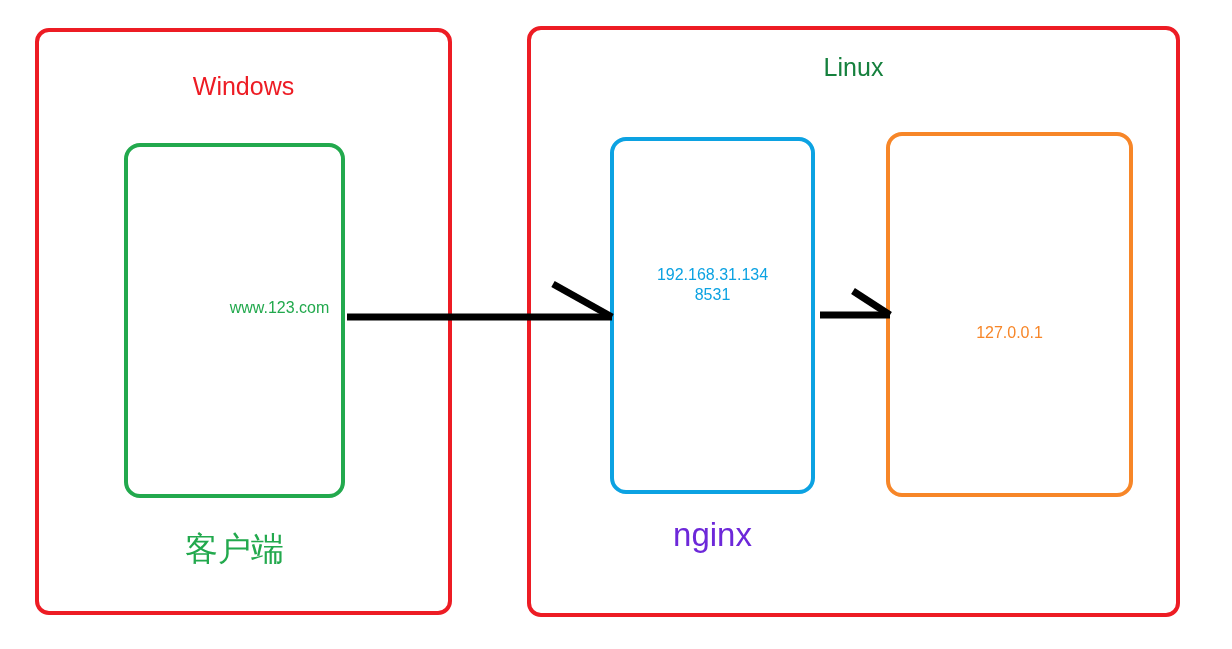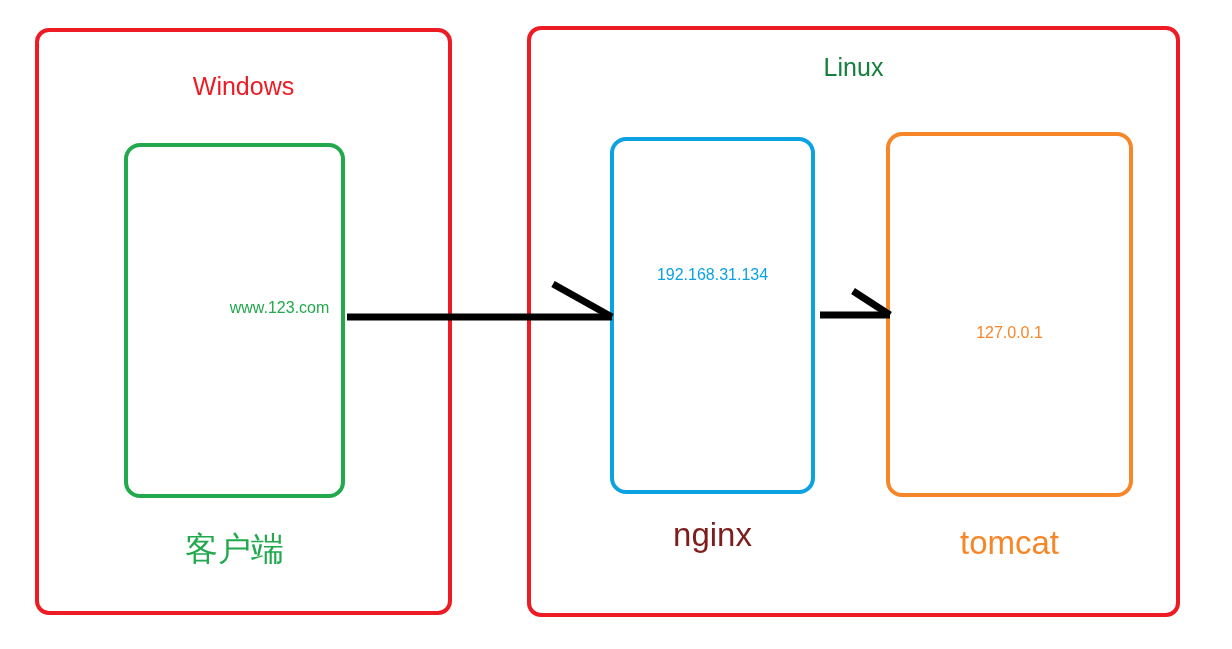--- a/index.html
+++ b/index.html
@@ -77,26 +77,26 @@
   <div class="box node-box" id="node-client-box" style="left: 124px; top: 143px; width: 221px; height: 355px; border-color: rgb(34, 169, 77);"></div>
   <div class="node-text" id="node-client-text" style="left: 124px; top: 298px; width: 221px; color: rgb(34, 169, 77); padding-left: 45px;">www.123.com</div>
   <div class="node-caption" id="node-client-caption" style="left: 124px; top: 532px; width: 221px; color: rgb(34, 169, 77);">客户端</div>
 
   <div class="box host-box" id="host-linux-box" style="left: 527px; top: 26px; width: 653px; height: 591px; border-color: rgb(237, 28, 36);"></div>
   <div class="host-title" id="host-linux-title" style="left: 527px; top: 55px; width: 653px; color: #15803d;">Linux</div>
 
   <div class="box node-box" id="node-nginx-box" style="left: 610px; top: 137px; width: 205px; height: 357px; border-color: rgb(12, 162, 226);"></div>
   <div class="node-text" id="node-nginx-text" style="left: 600px; top: 265px; width: 225px; color: rgb(12, 162, 226);">
     <div>192.168.31.134</div>
+    <div>8531</div>
   </div>
-  <div class="node-caption" id="node-nginx-caption" style="left: 610px; top: 518px; width: 205px; color: #7f1d1d;">nginx</div>
+  <div class="node-caption" id="node-nginx-caption" style="left: 610px; top: 518px; width: 205px; color: #6d28d9;">nginx</div>
 
   <div class="box node-box" id="node-tomcat-box" style="left: 886px; top: 132px; width: 247px; height: 365px; border-color: rgb(247, 134, 40);"></div>
   <div class="node-text" id="node-tomcat-text" style="left: 886px; top: 291px; width: 247px; color: rgb(247, 134, 40); margin-top: 32px;">127.0.0.1</div>
-  <div class="node-caption" id="node-tomcat-caption" style="left: 886px; top: 526px; width: 247px; color: rgb(247, 134, 40);">tomcat</div>
 
   <svg class="arrow-layer" id="arrow-layer" viewBox="0 0 1232 649">
     <g id="arrow-client-to-nginx">
       <line class="arrow-shaft" stroke-linecap="butt" stroke-width="7" x1="347" y1="317" x2="612" y2="317" stroke="#000000"></line>
       <line class="arrow-barb" stroke-linecap="butt" stroke-width="7" x1="553" y1="284" x2="612" y2="317" stroke="#000000"></line>
     </g>
     <g id="arrow-nginx-to-tomcat">
       <line class="arrow-shaft" stroke-linecap="butt" stroke-width="7" x1="820" y1="315" x2="890" y2="315" stroke="#000000"></line>
       <line class="arrow-barb" stroke-linecap="butt" stroke-width="7" x1="853" y1="291" x2="890" y2="315" stroke="#000000"></line>
     </g>

